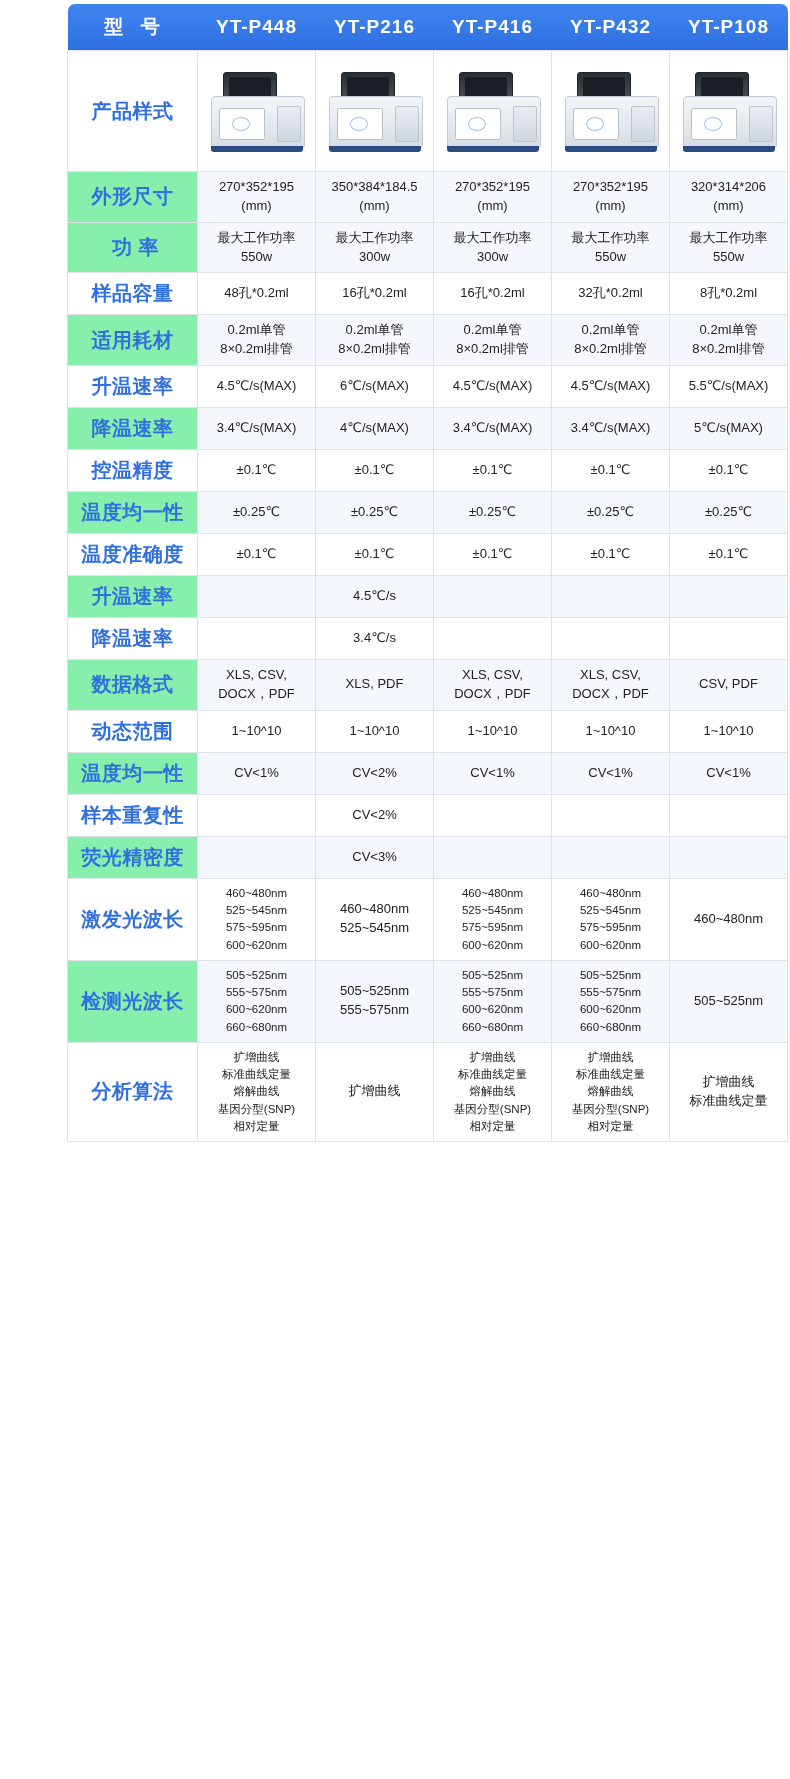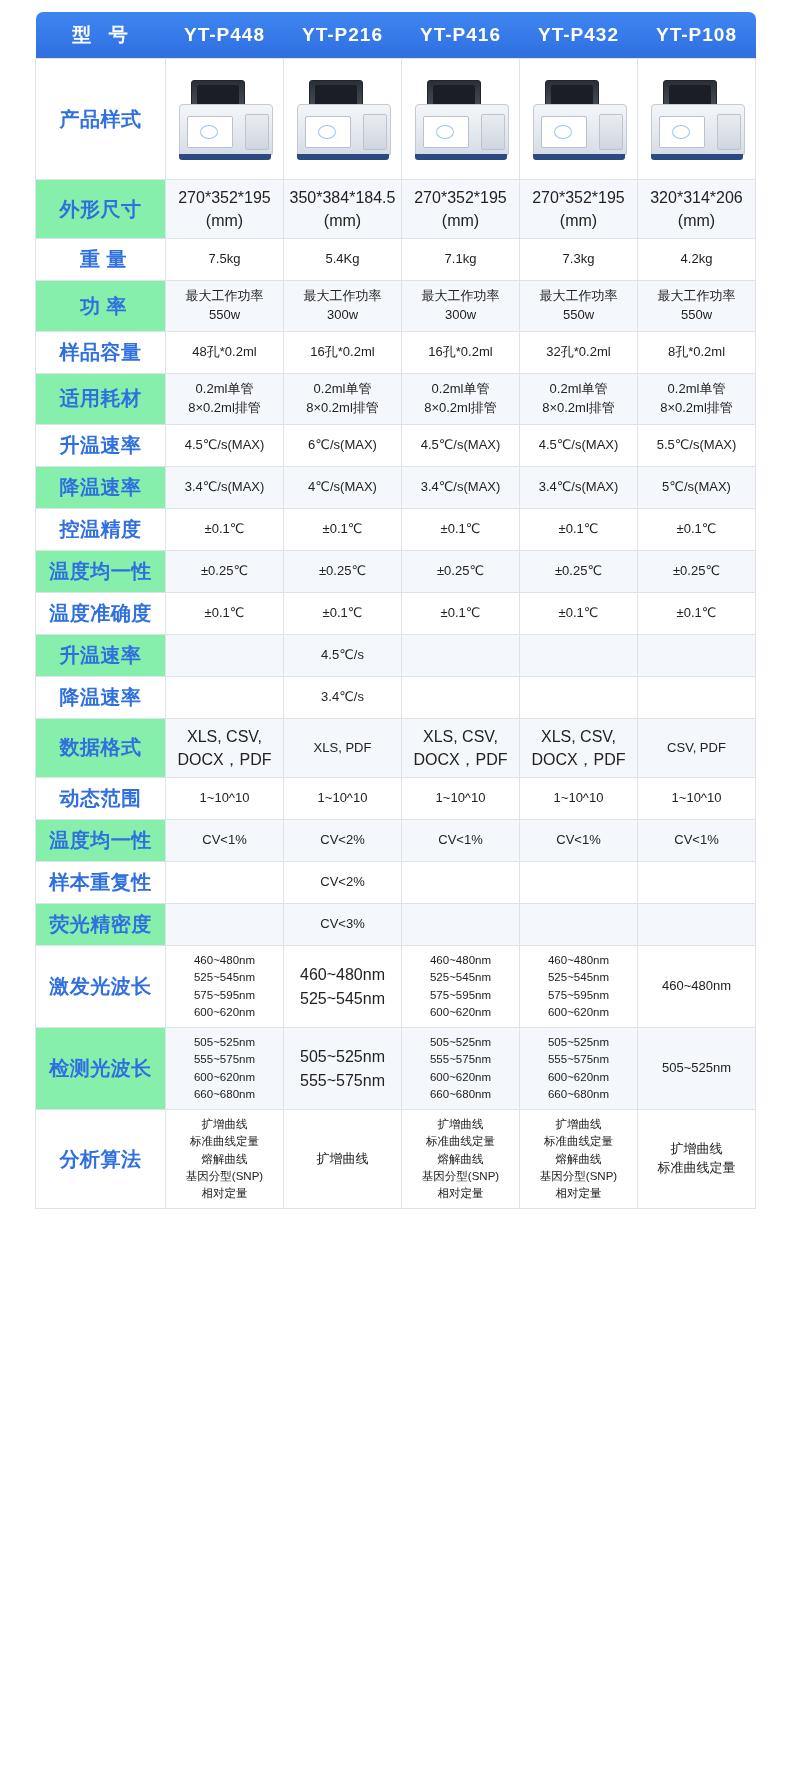--- a/index.html
+++ b/index.html
@@ -10,22 +10,23 @@
   body {
     width: 790px;
     font-family: "Liberation Sans", "DejaVu Sans", sans-serif;
     color: #1a1a1a;
     -webkit-font-smoothing: antialiased;
   }
   .page {
     width: 700px;
     min-height: 1779px;
     box-sizing: border-box;
-    padding: 12px 35px 30px 35px;
+    padding: 4px 35px 30px 35px;
     background: #ffffff;
+    margin-left: 32px;
   }
   table.spec {
     width: 720px;
     border-collapse: collapse;
     table-layout: fixed;
   }
   table.spec col.label-col { width: 130px; }
   table.spec col.data-col  { width: 118px; }
 
   thead th {
@@ -63,21 +64,21 @@
     font-size: 20px;
     background: #ffffff;
     letter-spacing: 0.5px;
   }
   tbody tr.alt td { background: #f4f7fb; }
   tbody tr.alt td.rowlabel { background: #86efac; }
 
   .spaced2 { letter-spacing: 10px; padding-left: 10px; }
 
   .cell-lines div { white-space: nowrap; }
-  .small { font-size: 16px; }
+  .small { font-size: 13px; }
   .tiny { font-size: 11.5px; line-height: 1.5; }
 
   
   td.prod {
     padding: 8px 2px;
     height: 104px;
   }
   .device {
     width: 104px;
     height: 82px;
@@ -268,48 +269,20 @@
               <div>(mm)</div>
             </div>
           </td>
           <td>
             <div class="cell-lines small">
               <div>320*314*206</div>
               <div>(mm)</div>
             </div>
           </td>
         </tr>
-        <tr>
-          <td class="rowlabel spaced2">重 量</td>
-          <td>
-            <div class="cell-lines">
-              <div>7.5kg</div>
-            </div>
-          </td>
-          <td>
-            <div class="cell-lines">
-              <div>5.4Kg</div>
-            </div>
-          </td>
-          <td>
-            <div class="cell-lines">
-              <div>7.1kg</div>
-            </div>
-          </td>
-          <td>
-            <div class="cell-lines">
-              <div>7.3kg</div>
-            </div>
-          </td>
-          <td>
-            <div class="cell-lines">
-              <div>4.2kg</div>
-            </div>
-          </td>
-        </tr>
         <tr class="alt">
           <td class="rowlabel spaced2">功 率</td>
           <td>
             <div class="cell-lines">
               <div>最大工作功率</div>
               <div>550w</div>
             </div>
           </td>
           <td>
             <div class="cell-lines">

